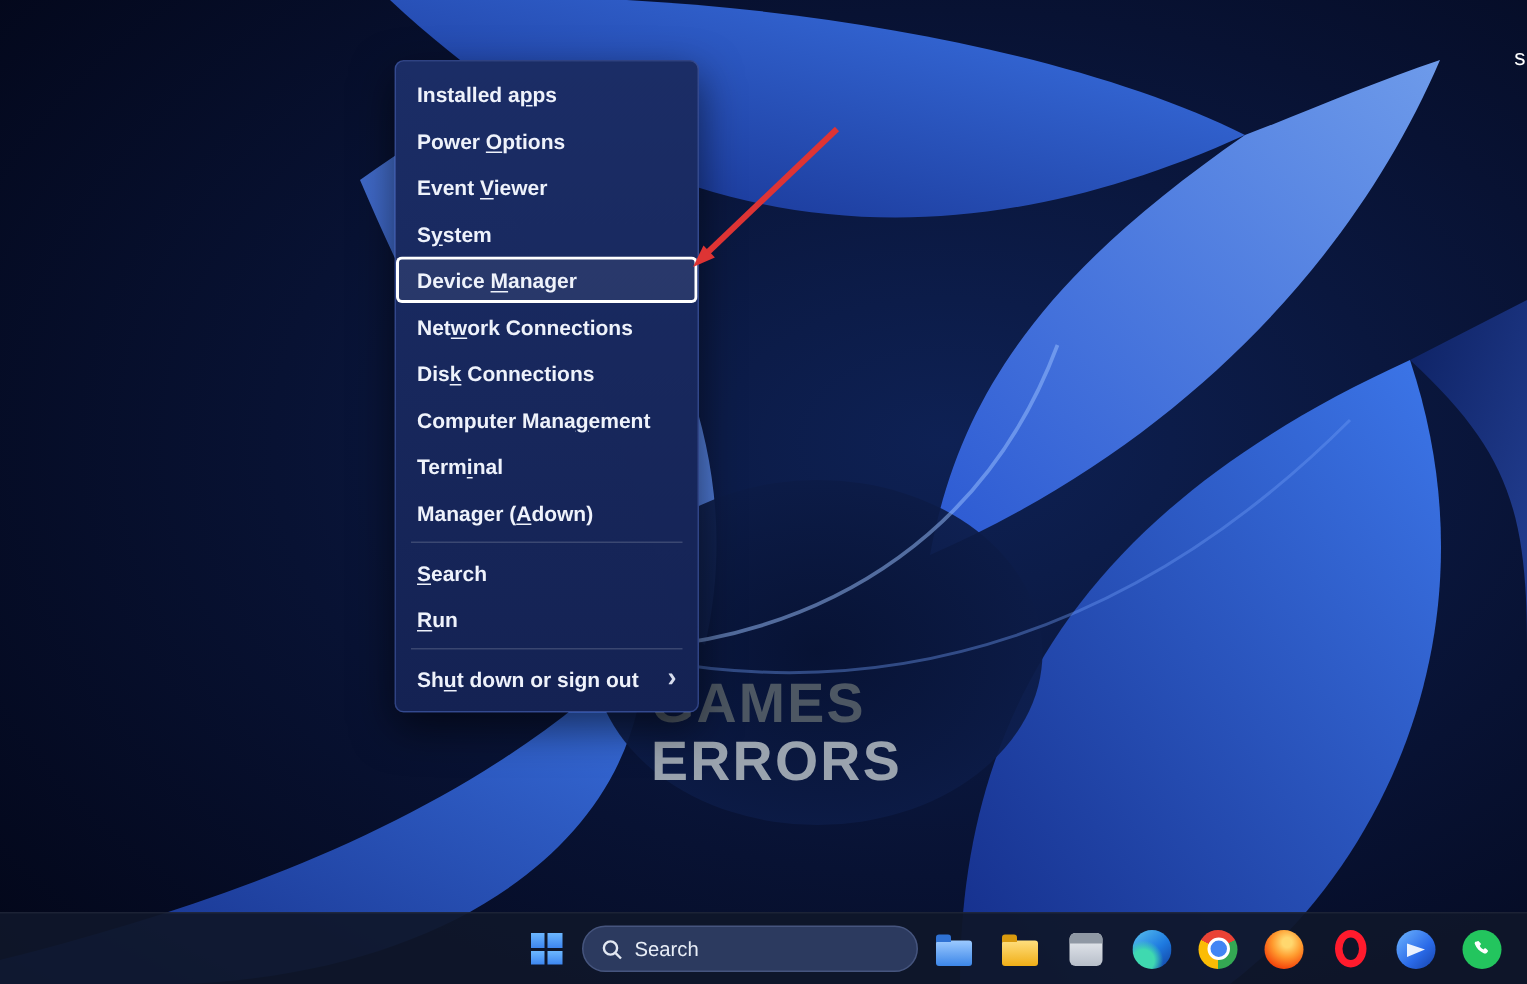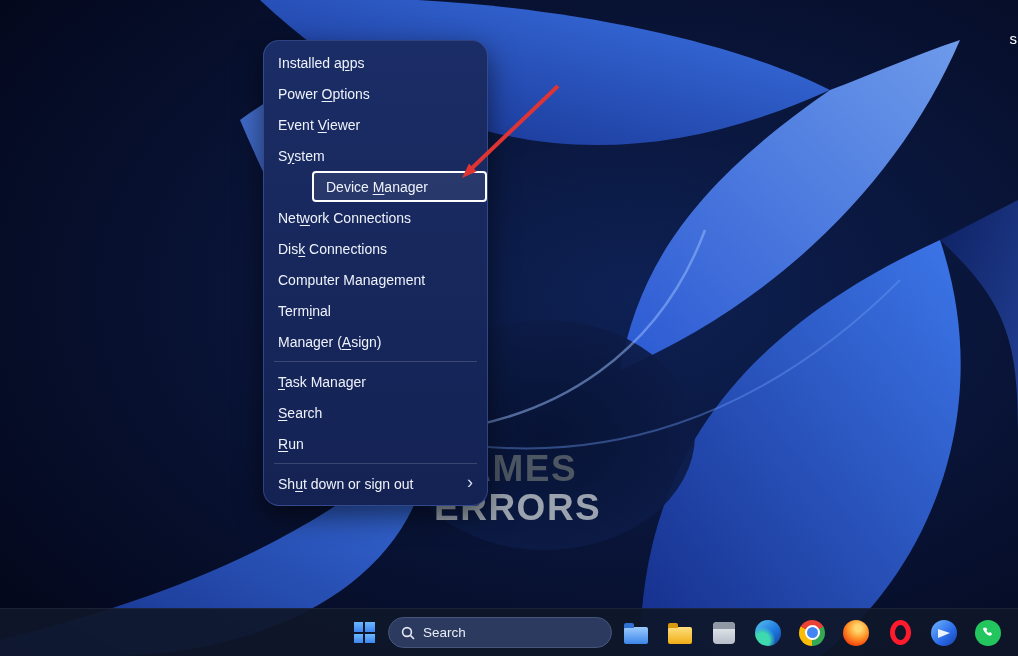--- a/index.html
+++ b/index.html
@@ -14,35 +14,35 @@
   .corner-s { position:absolute; top:30px; right:1px; color:#fff; font-size:15px; }
 
   
   .watermark { position:absolute; left:434px; top:449px; line-height:1.06; font-weight:800;
     letter-spacing:1.5px; font-size:37px; user-select:none; }
   .watermark .wm1 { color:#4d5763; }
   .watermark .wm2 { color:#9aa3ae; }
 
   
   .winx-menu {
-    position:absolute; left:263px; top:40px; width:225px;
+    position:absolute; left:263px; top:40px; width:203px;
     background:linear-gradient(180deg,#1b2d66 0%, #142253 100%);
-    border:1px solid rgba(120,150,255,.28); border-radius:16px;
+    border:1px solid rgba(120,150,255,.28); border-radius:6px;
     box-shadow:0 10px 28px rgba(0,0,0,.55);
     padding:6px 0;
+    font-weight:bold;
   }
   .menu-item {
     display:flex; align-items:center; height:31px; padding:0 14px;
     color:#eef2fb; font-size:14px; white-space:nowrap; cursor:default;
   }
   .menu-item .key { text-decoration:underline; text-underline-offset:2px; }
   .menu-item.highlighted {
     box-shadow:inset 0 0 0 2px #ffffff; border-radius:4px;
     background:rgba(255,255,255,.07);
-    margin-left:48px;
   }
   .menu-item .chevron { margin-left:auto; font-size:18px; color:#d7dded; transform:translateY(-1px); }
   .menu-separator { height:1px; background:rgba(255,255,255,.16); margin:4px 10px; }
 
   
   .arrow-overlay { position:absolute; inset:0; width:100%; height:100%; pointer-events:none; }
 
   
   .taskbar {
     position:absolute; left:0; right:0; bottom:0; height:48px;
@@ -165,28 +165,24 @@
   </div>
       <div class="menu-item">
     <span class="label"><span class="pre">Computer Mana</span><span class="key">g</span><span class="post">ement</span></span>
 
   </div>
       <div class="menu-item">
     <span class="label"><span class="pre">Term</span><span class="key">i</span><span class="post">nal</span></span>
 
   </div>
       <div class="menu-item">
-    <span class="label"><span class="pre">Manager (</span><span class="key">A</span><span class="post">sign)</span></span>
+    <span class="label"><span class="pre">Manager (</span><span class="key">A</span><span class="post">down)</span></span>
 
   </div>
       <div class="menu-separator"></div>
-      <div class="menu-item">
-    <span class="label"><span class="pre"></span><span class="key">T</span><span class="post">ask Manager</span></span>
-
-  </div>
       <div class="menu-item">
     <span class="label"><span class="pre"></span><span class="key">S</span><span class="post">earch</span></span>
 
   </div>
       <div class="menu-item">
     <span class="label"><span class="pre"></span><span class="key">R</span><span class="post">un</span></span>
 
   </div>
       <div class="menu-separator"></div>
       <div class="menu-item">

